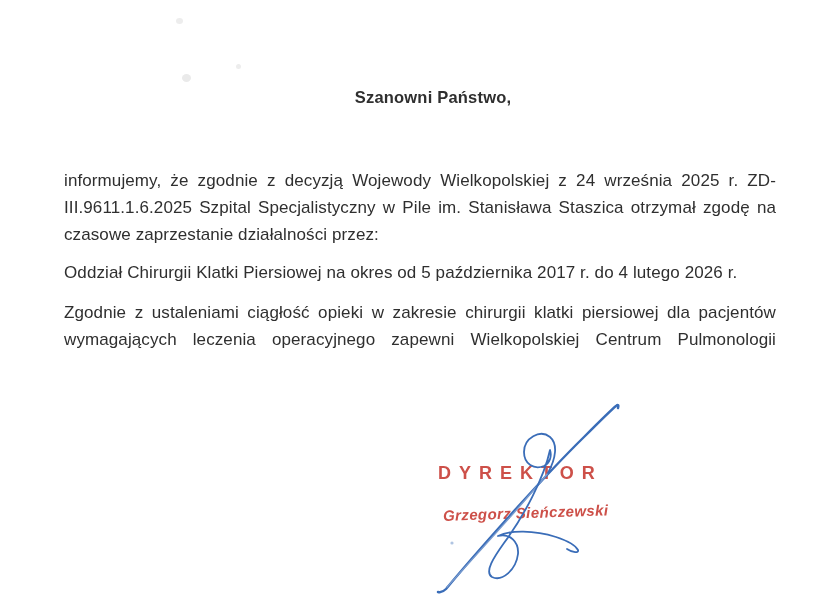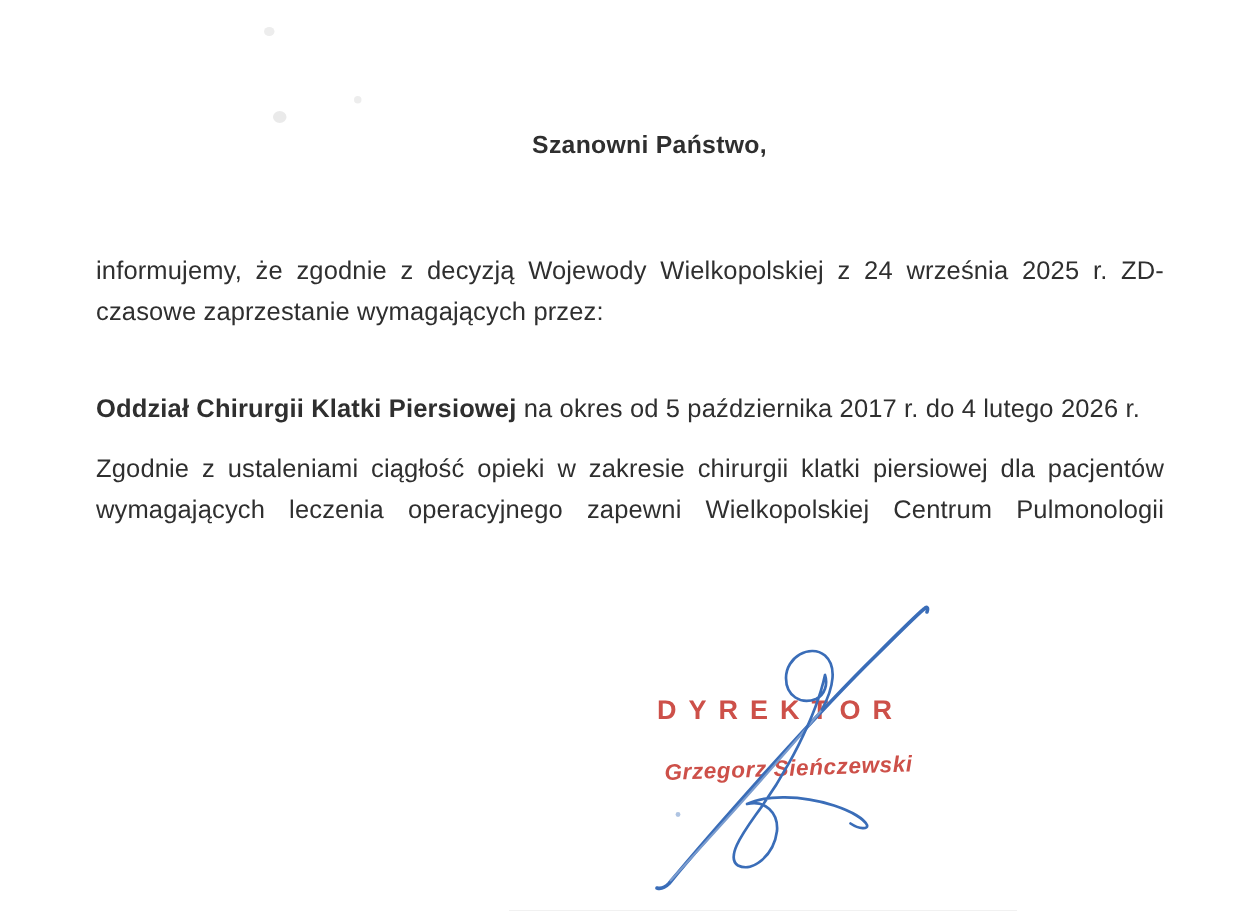--- a/index.html
+++ b/index.html
@@ -25,21 +25,21 @@
   }
   .line{white-space:nowrap;}
   .line.just{
     white-space:normal;
     text-align:justify;
     text-align-last:justify;
   }
   .p1{top:167px;}
   .p2{top:259px;}
   .p3{top:299px;}
-  .bold{font-weight:700;margin-top:25px;}
+  .bold{font-weight:400;margin-top:25px;}
   .stamp-title{
     position:absolute;left:438px;top:463px;
     color:#c9423a;
     font-weight:700;font-size:18px;
     letter-spacing:8px;
     opacity:0.92;
   }
   .stamp-name{
     position:absolute;left:443px;top:507px;
     color:#c9423a;
@@ -64,21 +64,22 @@
 </style>
 </head>
 <body>
 
 <div class="page">
 
   <div class="salutation">Szanowni Państwo,</div>
 
   <div class="para p1">
     <div class="line just">informujemy, że zgodnie z decyzją Wojewody Wielkopolskiej z 24 września 2025 r. ZD-</div>
-    <div class="line">czasowe zaprzestanie wymagających przez:</div>
+    <div class="line just">III.9611.1.6.2025  Szpital Specjalistyczny w Pile im. Stanisława Staszica otrzymał zgodę na</div>
+    <div class="line">czasowe zaprzestanie działalności przez:</div>
   </div>
 
   <div class="para p2">
     <span class="bold">Oddział Chirurgii Klatki Piersiowej</span><span> na okres od 5 października 2017 r. do 4 lutego 2026 r.</span>
   </div>
 
   <div class="para p3">
     <div class="line just">Zgodnie z ustaleniami ciągłość opieki w zakresie chirurgii klatki piersiowej dla pacjentów</div>
     <div class="line just">wymagających leczenia operacyjnego zapewni  Wielkopolskiej Centrum Pulmonologii</div>
   </div>

